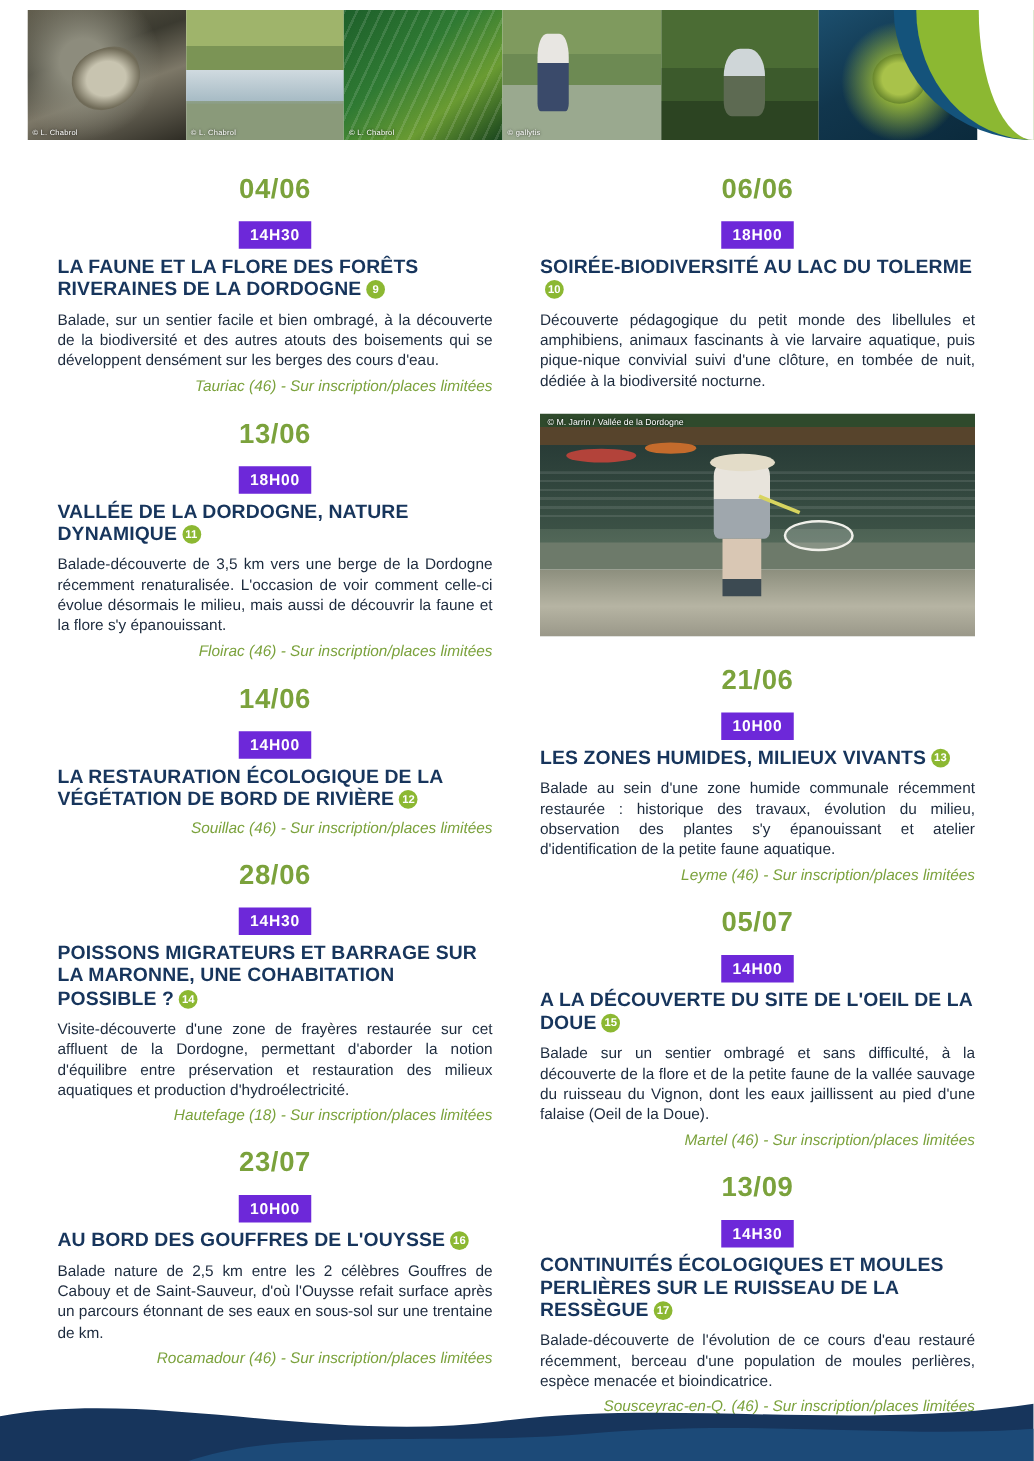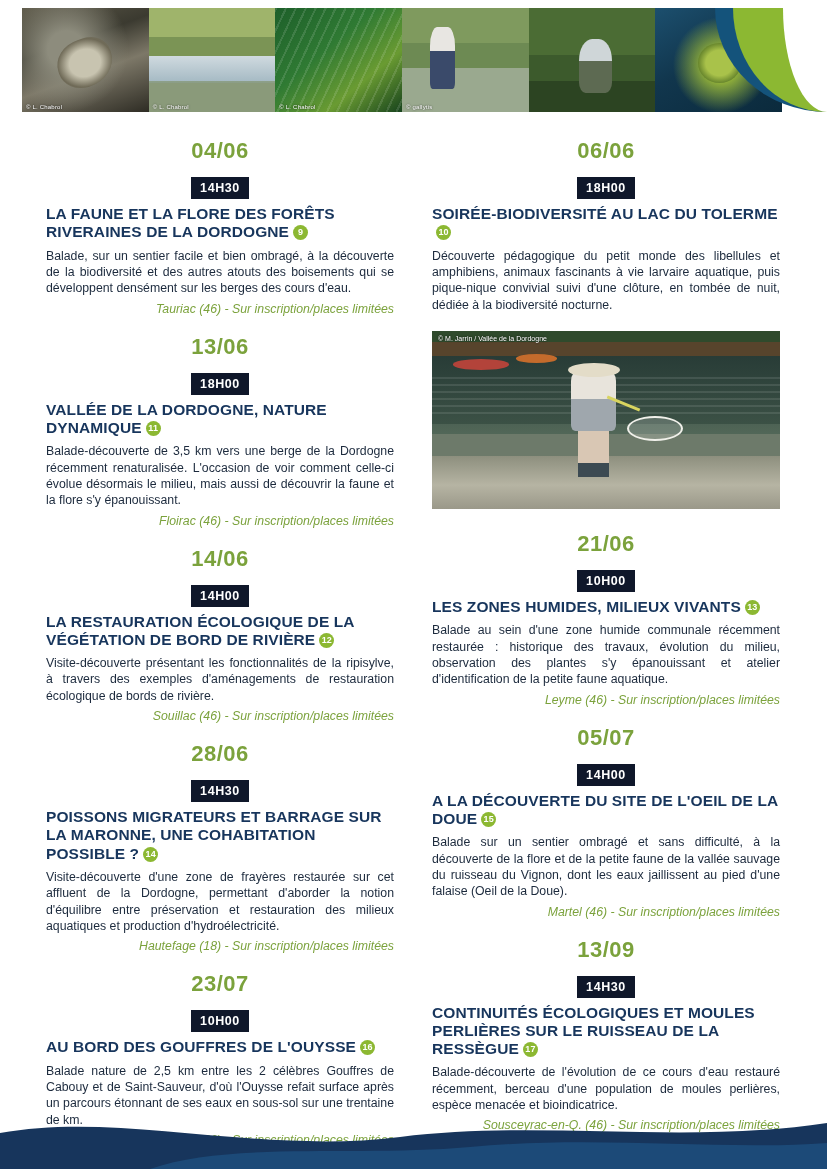--- a/index.html
+++ b/index.html
@@ -135,21 +135,21 @@
     letter-spacing: 0.5px;
     white-space: nowrap;
   }
   .ev-rule {
     flex: 1 1 auto;
     height: 1px;
     background: #2c3a52;
     margin: 0 4px;
   }
   .ev-time {
-    background: #0f172a;
+    background: #6d28d9;
     color: #ffffff;
     font-size: 12.5px;
     font-weight: bold;
     letter-spacing: .6px;
     padding: 4px 9px 4px 9px;
     white-space: nowrap;
   }
 
   .ev-title {
     font-family: "Liberation Sans", sans-serif;
@@ -305,21 +305,20 @@
       <p class="ev-loc">Floirac (46) - Sur inscription/places limitées</p>
     </div>
 
     <div class="event">
       <div class="ev-head">
         <span class="ev-date">14/06</span>
         <span class="ev-rule"></span>
         <span class="ev-time">14H00</span>
       </div>
       <h3 class="ev-title"><span>LA RESTAURATION ÉCOLOGIQUE DE LA VÉGÉTATION DE BORD DE RIVIÈRE</span><span class="badge">12</span></h3>
-      <p class="ev-desc">Visite-découverte présentant les fonctionnalités de la ripisylve, à travers des exemples d'aménagements de restauration écologique de bords de rivière.</p>
       <p class="ev-loc">Souillac (46) - Sur inscription/places limitées</p>
     </div>
 
     <div class="event">
       <div class="ev-head">
         <span class="ev-date">28/06</span>
         <span class="ev-rule"></span>
         <span class="ev-time">14H30</span>
       </div>
       <h3 class="ev-title"><span>POISSONS MIGRATEURS ET BARRAGE SUR LA MARONNE, UNE COHABITATION POSSIBLE ?</span><span class="badge">14</span></h3>

